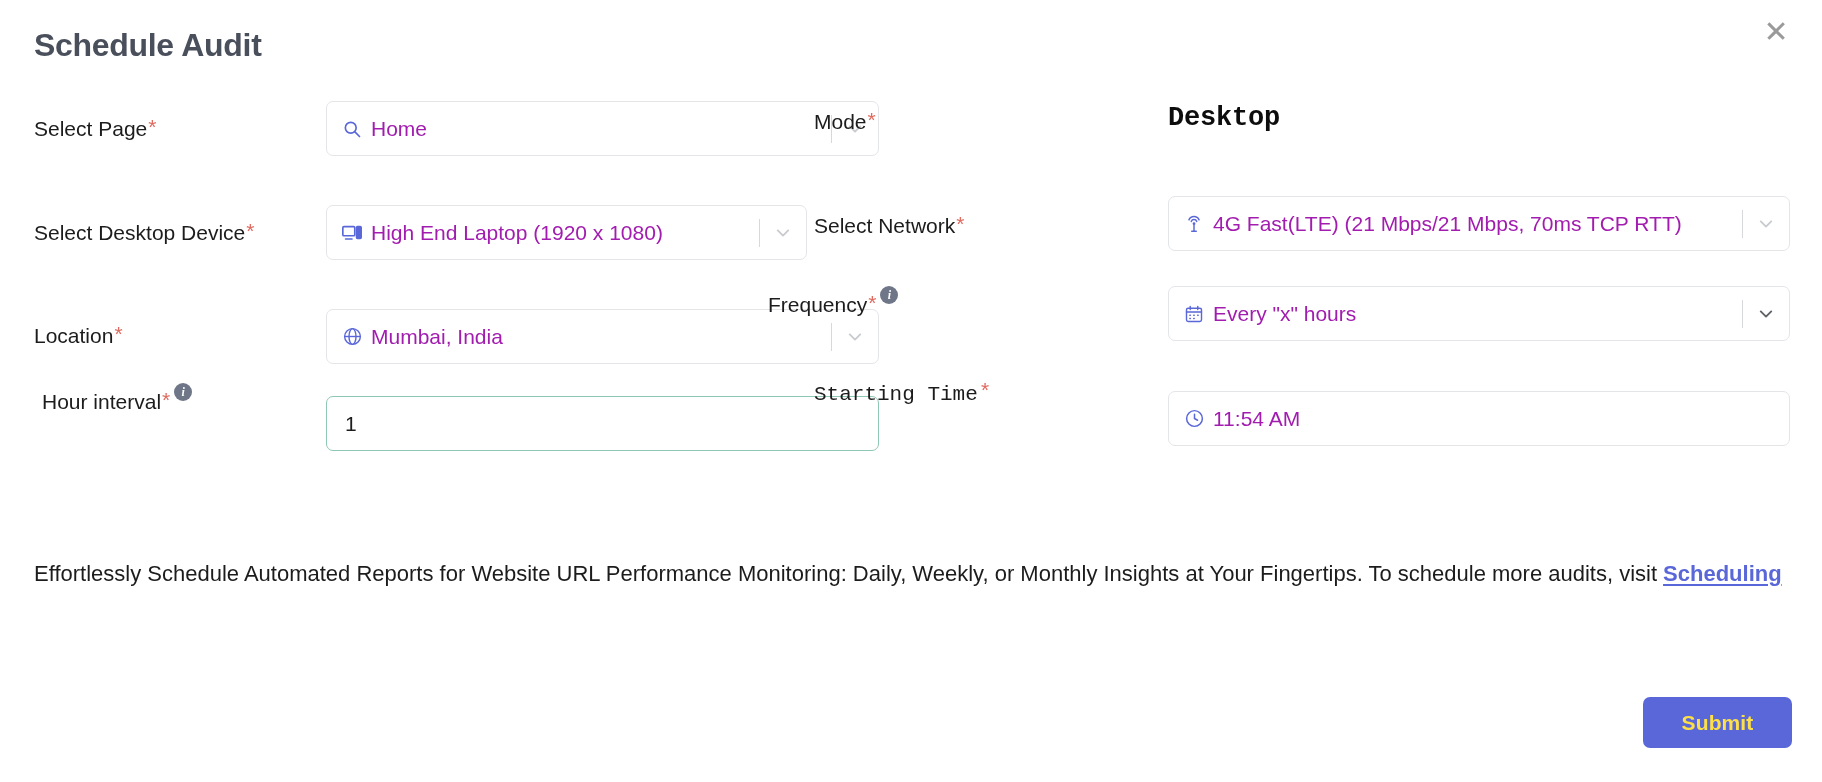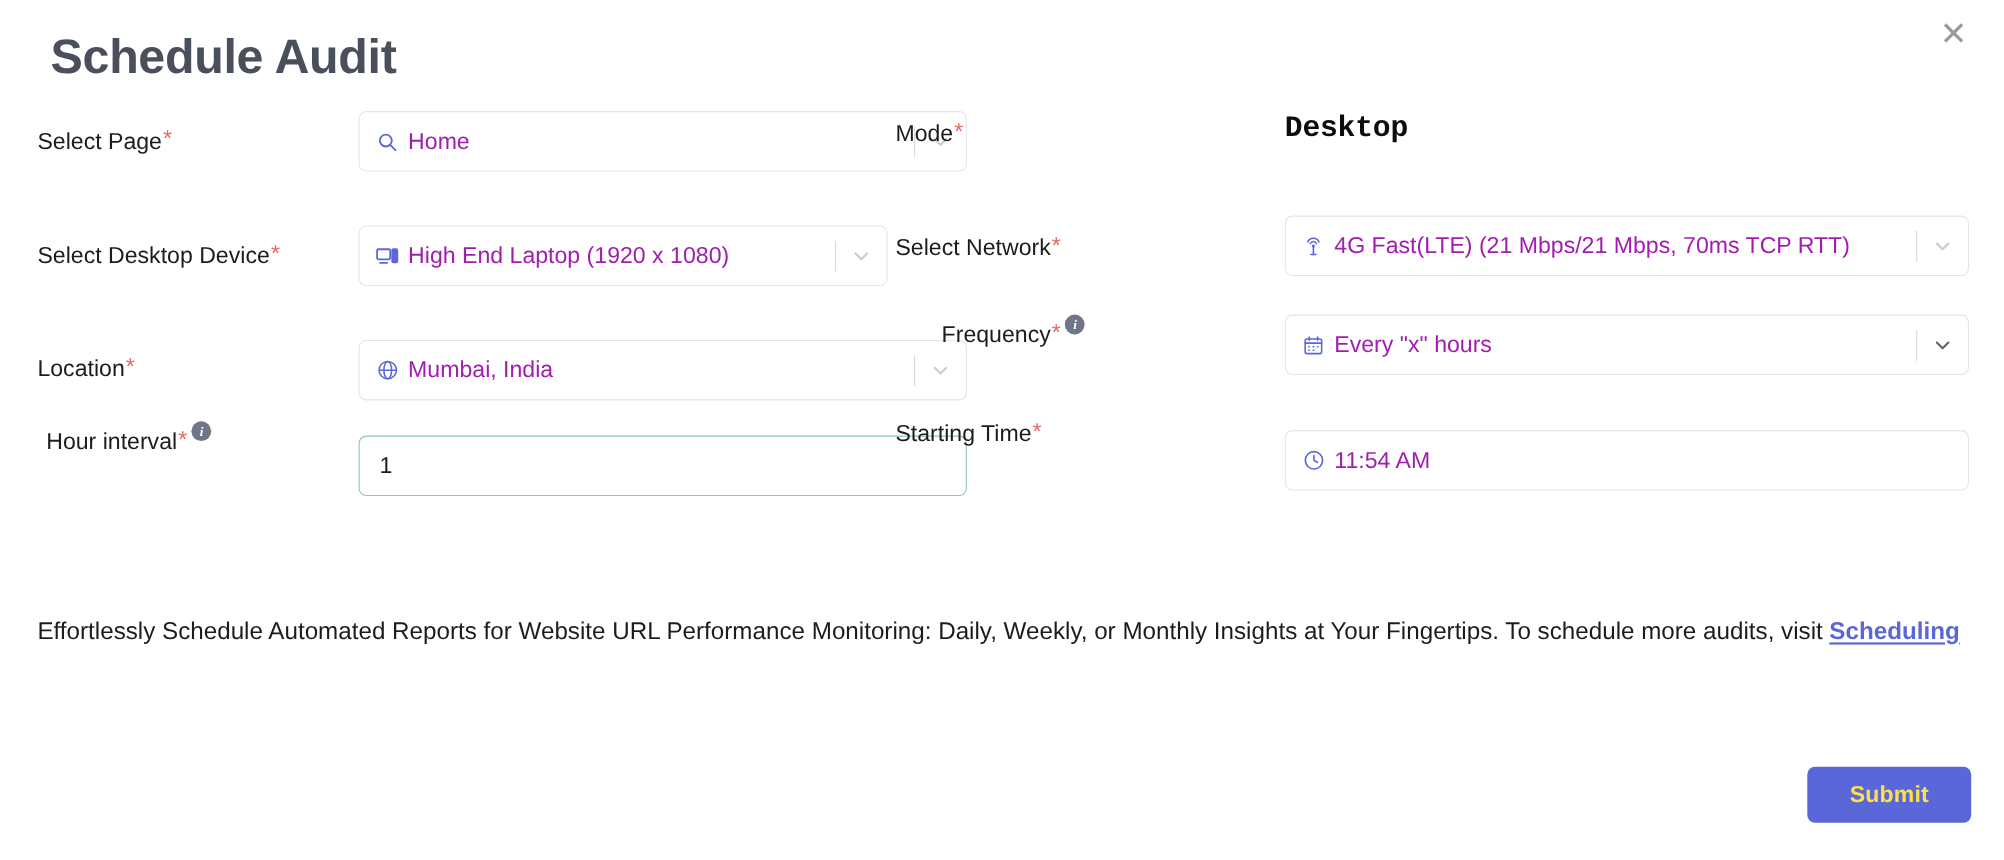--- a/index.html
+++ b/index.html
@@ -14,23 +14,23 @@
     position: relative;
     width: 1822px;
     height: 782px;
     background: #ffffff;
     padding: 0;
   }
 
   
   .modal-title {
     position: absolute;
-    left: 46px;
+    left: 34px;
     top: 27px;
-    font-size: 44px;
+    font-size: 32px;
     font-weight: 700;
     color: #4a4f5c;
     letter-spacing: -0.3px;
   }
   .close-btn {
     position: absolute;
     right: 26px;
     top: 12px;
     width: 40px;
     height: 40px;
@@ -287,21 +287,21 @@
       </span>
       <span class="value">Mumbai, India</span>
       <span class="chev-wrap">
         <span class="divider"></span>
         <svg class="chev light" viewBox="0 0 24 24" fill="none" stroke-width="2.5" stroke-linecap="round" stroke-linejoin="round">
             <path d="M5 8.5 L12 15.5 L19 8.5"></path>
           </svg>
       </span>
     </div>
 
-    <div class="field-row" style="left:856px; top:196px;">
+    <div class="field-row" style="left:768px; top:196px;">
       <span class="label">
         <span>Frequency</span>
           <span class="req">*</span>
           <span class="info-icon">i</span>
       </span>
     </div>
 
     <div class="control" style="left:1168px; top:190px; width:622px;">
       <span class="icon-slot">
         <svg width="20" height="20" viewBox="0 0 24 24" fill="none" stroke="#5a67d8" stroke-width="1.7" stroke-linecap="round">
@@ -330,21 +330,21 @@
         <span>Hour interval</span>
           <span class="req">*</span>
           <span class="info-icon">i</span>
       </span>
     </div>
 
     <div class="control focused" style="left:326px; top:300px; width:553px;">
       <span class="plain-value" placeholder="1">1</span>
     </div>
 
-    <div class="field-row" style="left:814px; top:286px;">
+    <div class="field-row" style="left:814px; top:286px;font-family:Liberation Mono, monospace;">
       <span class="label">
         <span>Starting Time</span>
           <span class="req">*</span>
       </span>
     </div>
 
     <div class="control" style="left:1168px; top:295px; width:622px;">
       <span class="icon-slot">
         <svg width="21" height="21" viewBox="0 0 24 24" fill="none" stroke="#5a67d8" stroke-width="1.7" stroke-linecap="round">
           <circle cx="12" cy="12" r="9"></circle>

